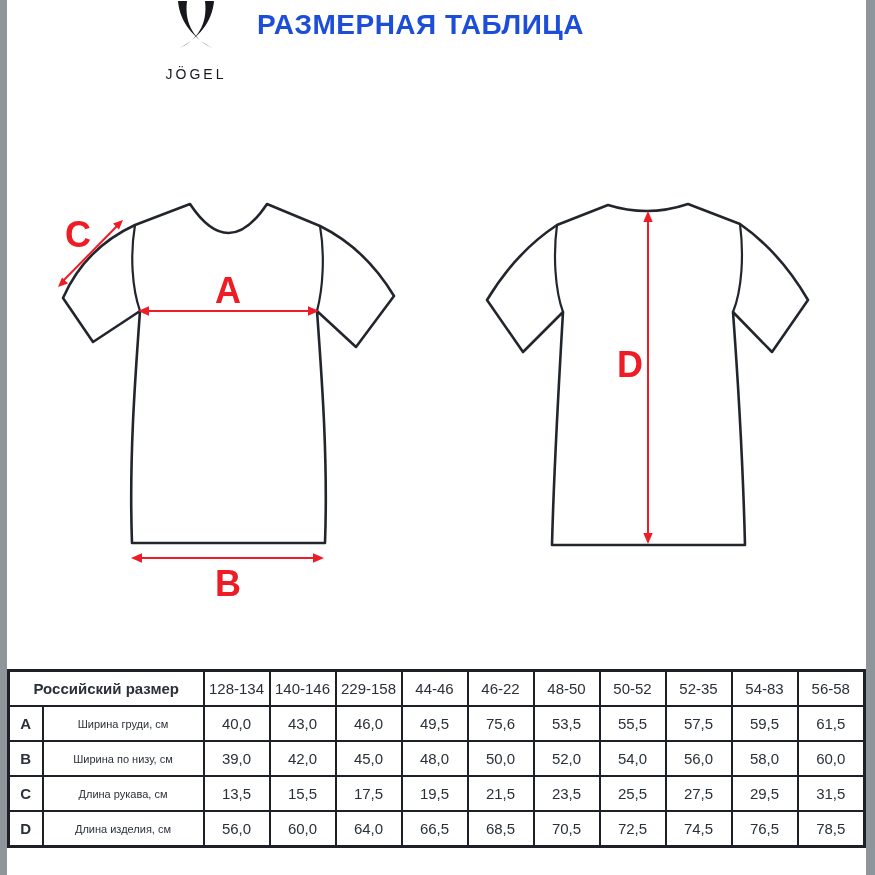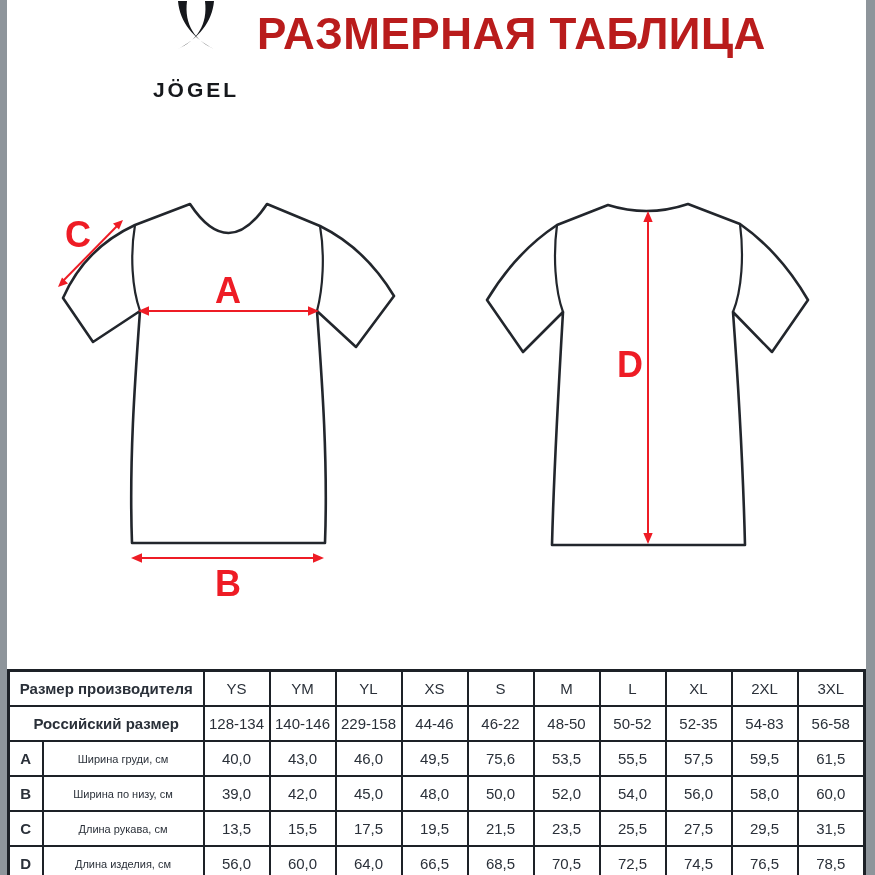--- a/index.html
+++ b/index.html
@@ -8,26 +8,26 @@
     background:#ffffff;
     font-family:"Liberation Sans",sans-serif;
   }
   .edge-bar{position:absolute;top:0;height:875px;background:#8e959b;}
   #edge-left{left:0;width:7px;}
   #edge-right{left:866px;width:9px;}
 
   
   .logo{position:absolute;left:147px;top:1px;width:98px;text-align:center;}
   .logo .wordmark{
-    display:block;margin-top:13px;font-size:21px;font-weight:bold;
+    display:block;margin-top:1px;font-size:14px;font-weight:normal;
     letter-spacing:3px;color:#16181c;
   }
   .page-title{
     position:absolute;left:257px;top:9px;
-    font-size:44px;font-weight:bold;color:#b91c1c;letter-spacing:.5px;
+    font-size:28px;font-weight:bold;color:#1d4ed8;letter-spacing:.5px;
     white-space:nowrap;
   }
 
   
   .shirt-svg{position:absolute;}
   #front-shirt{left:50px;top:190px;}
   #back-shirt{left:480px;top:190px;}
   .outline{fill:#ffffff;stroke:#22262c;stroke-width:2.6;stroke-linejoin:round;}
   .seam{fill:none;stroke:#22262c;stroke-width:2.2;stroke-linecap:round;}
   .arrow-line{stroke:#ee1c25;stroke-width:2;fill:none;}
@@ -119,33 +119,20 @@
       <col style="width:66px">
     <col style="width:66px">
       <col style="width:66px">
       <col style="width:66px">
     <col style="width:66px">
       <col style="width:66px">
       <col style="width:66px">
     <col style="width:67px">
   </colgroup>
   <tbody>
-      <tr>
-    <td colspan="2" class="b">Размер производителя</td>
-    <td>YS</td>
-    <td>YM</td>
-    <td>YL</td>
-    <td>XS</td>
-    <td>S</td>
-    <td>M</td>
-    <td>L</td>
-    <td>XL</td>
-    <td>2XL</td>
-    <td>3XL</td>
-  </tr>
   <tr>
     <td colspan="2" class="b">Российский размер</td>
     <td>128-134</td>
     <td>140-146</td>
     <td>229-158</td>
     <td>44-46</td>
     <td>46-22</td>
     <td>48-50</td>
     <td>50-52</td>
     <td>52-35</td>

